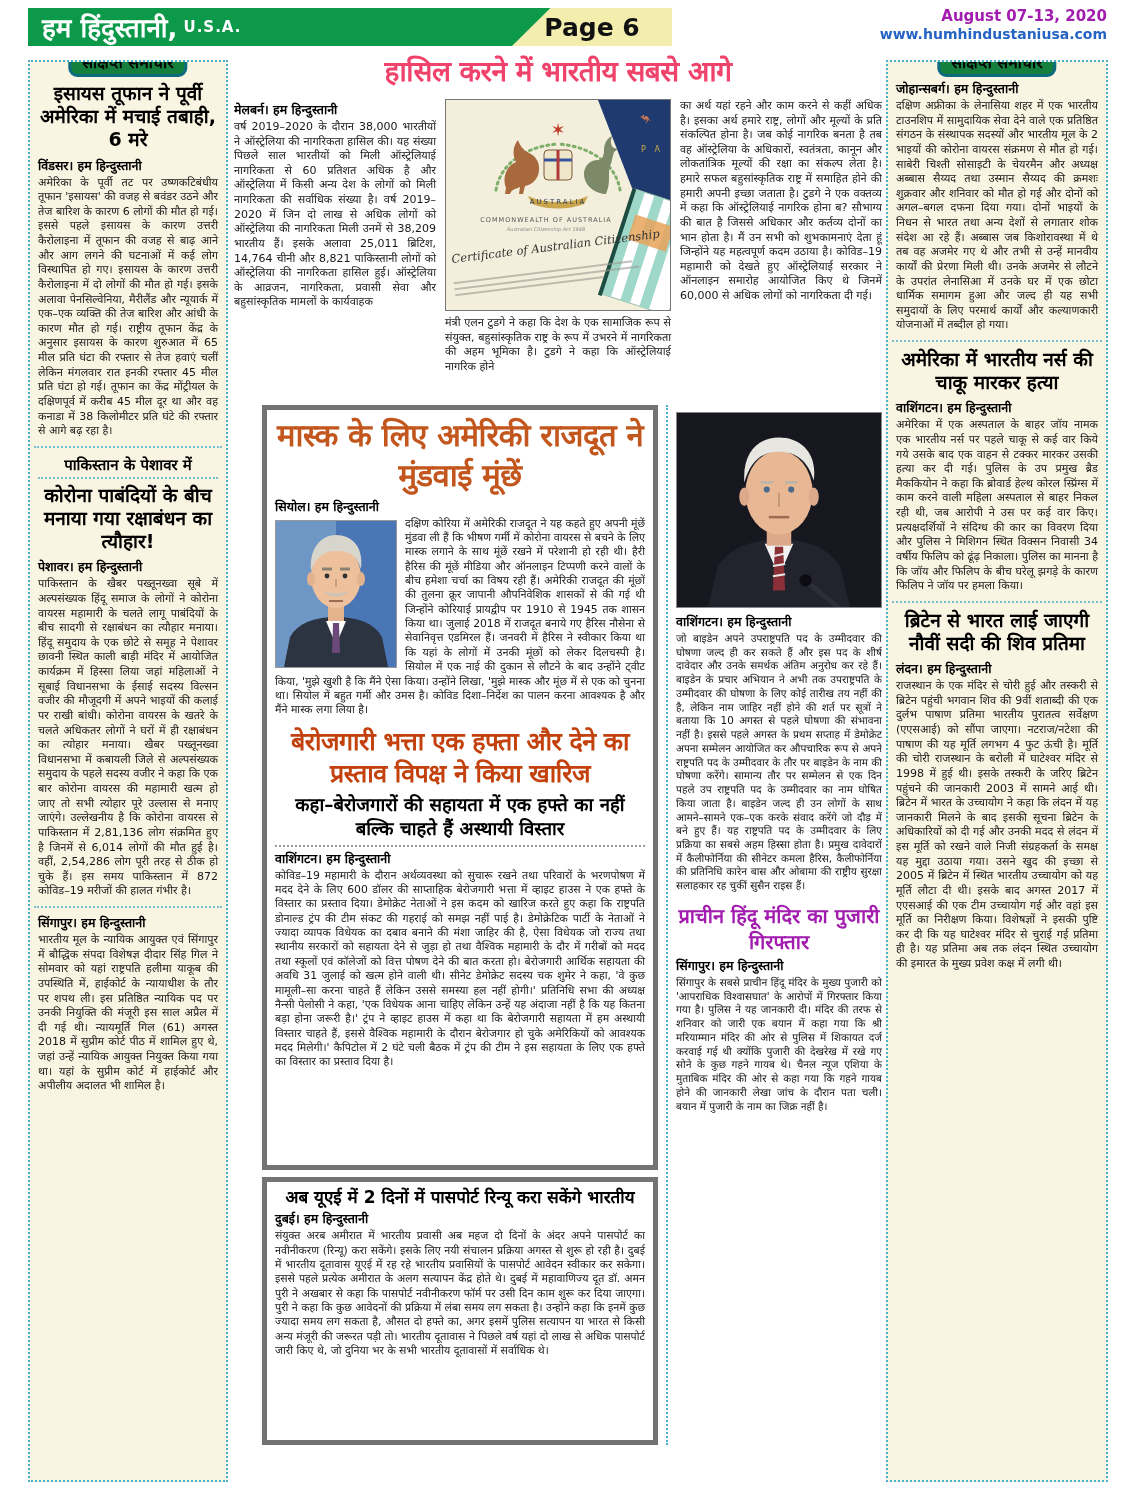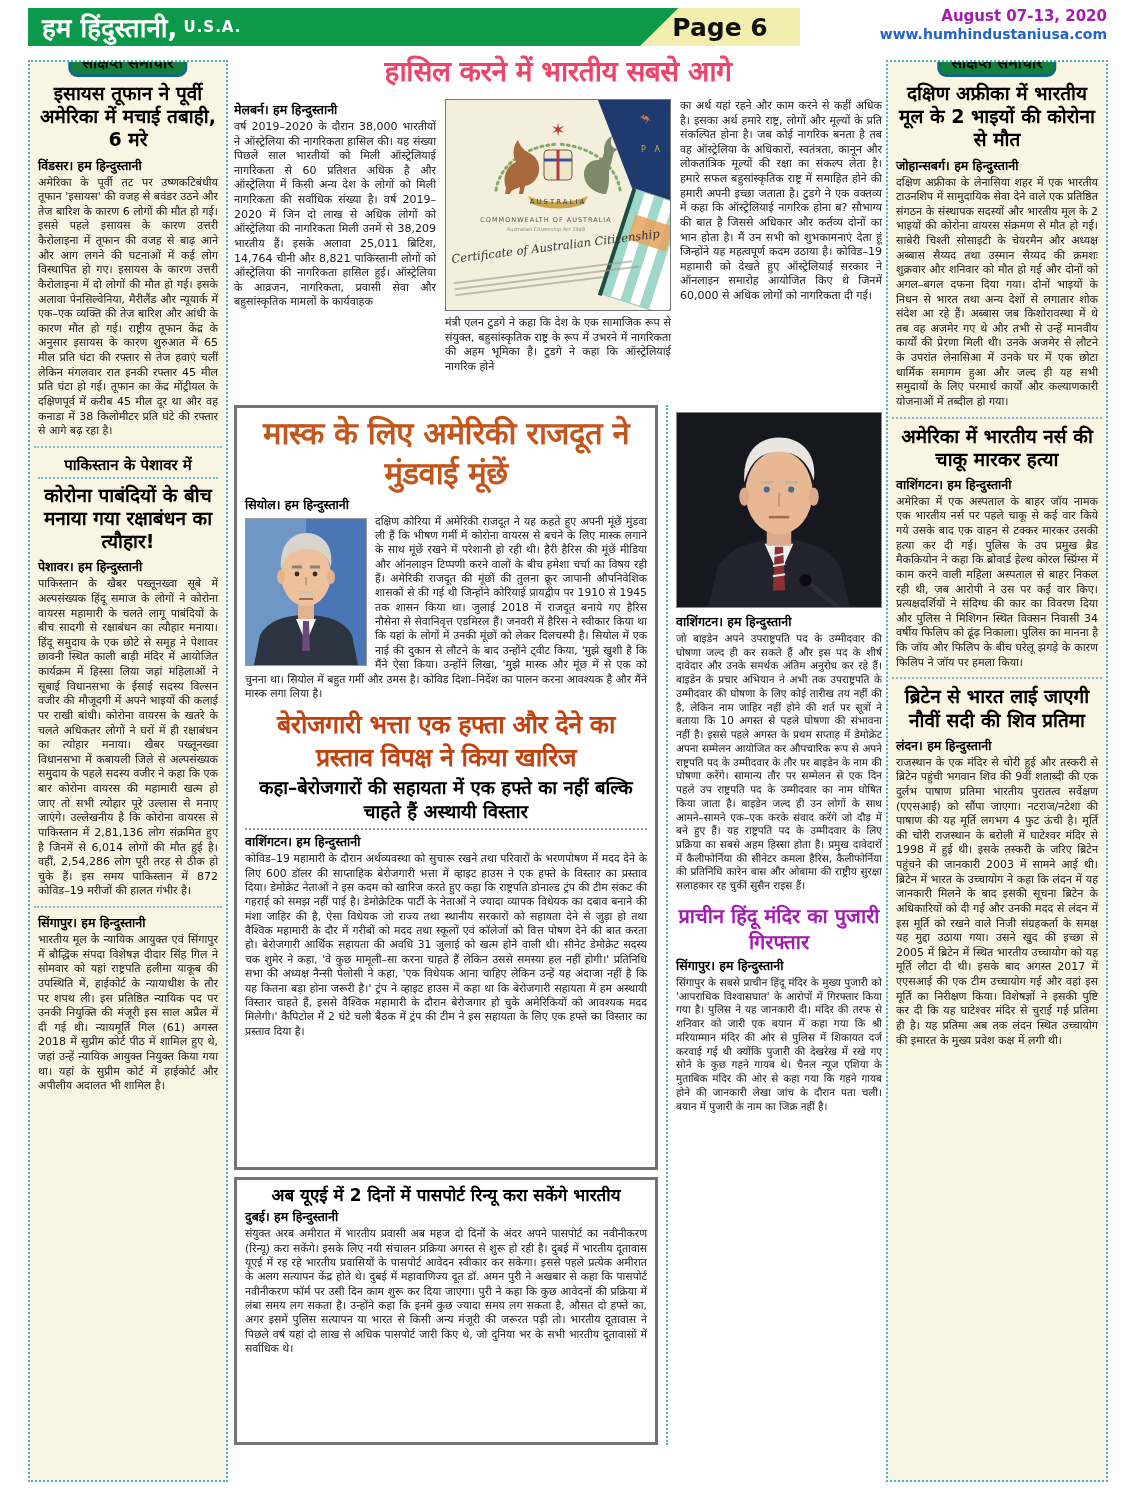--- a/index.html
+++ b/index.html
@@ -1,20 +1,20 @@
 <!DOCTYPE html>
 <html lang="hi"><head>
 <meta charset="utf-8">
 <style>
   * { margin:0; padding:0; box-sizing:border-box; }
   body { background:#e8e8e8; font-family:"DejaVu Sans", sans-serif; }
   .page { position:relative; width:1135px; height:1491px; background:#ffffff; margin:0 auto; overflow:hidden; }
 
   
-  .masthead-bar { position:absolute; left:28px; top:8px; width:772px; height:38px;
+  .masthead-bar { position:absolute; left:28px; top:8px; width:644px; height:38px;
     background:#0c9a4a; display:flex; align-items:center; }
   .masthead-title { color:#ffffff; font-weight:bold; font-size:26px; padding-left:14px; white-space:nowrap; }
   .masthead-usa { color:#ffffff; font-weight:bold; font-size:15px; margin-left:6px; letter-spacing:1px; }
   .page-flag { position:absolute; right:0; top:0; bottom:0; width:160px; background:#f3edae;
     clip-path:polygon(24% 0, 100% 0, 100% 100%, 0% 100%);
     display:flex; align-items:center; justify-content:center; }
   .page-flag span { font-weight:bold; font-size:25px; color:#111; }
   .header-meta { position:absolute; right:28px; top:6px; text-align:right; line-height:1.25; }
   .header-date { color:#a21caf; font-weight:bold; font-size:15px; }
   .header-url { color:#2563c4; font-weight:bold; font-size:14px; text-decoration:none; display:block; }
@@ -39,21 +39,21 @@
   .lead-headline { color:#f0436b; font-weight:bold; font-size:28px; line-height:1.32; text-align:center; letter-spacing:-0.5px; }
   .lead-row { display:flex; gap:9px; margin-top:8px; height:298px; overflow:hidden; }
   .lead-col1 { width:202px; flex:0 0 202px; }
   .lead-col2 { width:226px; flex:0 0 226px; }
   .lead-col3 { flex:1; }
   .cert-frame { width:226px; height:212px; border:1px solid #777; background:#f4efdc; }
   .lead-col2 .body-text { margin-top:5px; }
 
   .content-row { display:flex; gap:8px; margin-top:8px; height:1040px; }
   .center-left { flex:0 0 424px; width:424px; display:flex; flex-direction:column; gap:7px; }
-  .green-box { border:3px solid #737373; background:#fff; padding:5px 8px; overflow:hidden; }
+  .green-box { border:5px solid #737373; background:#fff; padding:5px 8px; overflow:hidden;margin-left:28px; }
   .green-box.boxA { flex:0 0 765px; }
   .green-box.boxB { flex:1; }
   .mask-headline { color:#c2561d; font-weight:bold; font-size:31px; line-height:1.3; text-align:center; letter-spacing:-0.5px; }
   .photo-float { float:left; width:122px; height:148px; border:1px solid #999; margin:3px 8px 2px 0; }
   .jobless-headline { color:#c2410c; font-weight:bold; font-size:25px; line-height:1.3; text-align:center; letter-spacing:-0.5px; margin-top:8px; }
   .jobless-subhead { color:#000; font-weight:bold; font-size:18.5px; line-height:1.3; text-align:center; margin-top:2px; }
   .dot-rule { border-top:2px dotted #999; margin:4px 0 3px; }
   .passport-headline { color:#000; font-weight:bold; font-size:17px; line-height:1.25; text-align:center; }
   .center-right { flex:1; border-left:2px dotted #49b0cf; padding-left:8px; overflow:hidden; }
   .biden-headline { color:#000; font-weight:bold; font-size:21px; line-height:1.35; text-align:center; margin-top:2px; }
@@ -242,21 +242,20 @@
         <div class="dateline">सिंगापुर। हम हिन्दुस्तानी</div>
         <div class="small-body">सिंगापुर के सबसे प्राचीन हिंदू मंदिर के मुख्य पुजारी को 'आपराधिक विश्वासघात' के आरोपों में गिरफ्तार किया गया है। पुलिस ने यह जानकारी दी। मंदिर की तरफ से शनिवार को जारी एक बयान में कहा गया कि श्री मरियाम्मान मंदिर की ओर से पुलिस में शिकायत दर्ज करवाई गई थी क्योंकि पुजारी की देखरेख में रखे गए सोने के कुछ गहने गायब थे। चैनल न्यूज एशिया के मुताबिक मंदिर की ओर से कहा गया कि गहने गायब होने की जानकारी लेखा जांच के दौरान पता चली। बयान में पुजारी के नाम का जिक्र नहीं है।</div>
       </div>
     </div>
   </div>
 
   <div class="side-col right">
     <div class="col-tab">संक्षिप्त समाचार</div>
 
     <div>
-      <div class="brief-headline">दक्षिण अफ्रीका में भारतीय मूल के 2 भाइयों की कोरोना से मौत</div>
       <div class="dateline">जोहान्सबर्ग। हम हिन्दुस्तानी</div>
       <div class="body-text">दक्षिण अफ्रीका के लेनासिया शहर में एक भारतीय टाउनशिप में सामुदायिक सेवा देने वाले एक प्रतिष्ठित संगठन के संस्थापक सदस्यों और भारतीय मूल के 2 भाइयों की कोरोना वायरस संक्रमण से मौत हो गई। साबेरी चिश्ती सोसाइटी के चेयरमैन और अध्यक्ष अब्बास सैय्यद तथा उस्मान सैय्यद की क्रमशः शुक्रवार और शनिवार को मौत हो गई और दोनों को अगल–बगल दफना दिया गया। दोनों भाइयों के निधन से भारत तथा अन्य देशों से लगातार शोक संदेश आ रहे हैं। अब्बास जब किशोरावस्था में थे तब वह अजमेर गए थे और तभी से उन्हें मानवीय कार्यों की प्रेरणा मिली थी। उनके अजमेर से लौटने के उपरांत लेनासिआ में उनके घर में एक छोटा धार्मिक समागम हुआ और जल्द ही यह सभी समुदायों के लिए परमार्थ कार्यों और कल्याणकारी योजनाओं में तब्दील हो गया।</div>
     </div>
 
     <div class="sep"></div>
 
     <div>
       <div class="brief-headline">अमेरिका में भारतीय नर्स की चाकू मारकर हत्या</div>
       <div class="dateline">वाशिंगटन। हम हिन्दुस्तानी</div>
       <div class="body-text">अमेरिका में एक अस्पताल के बाहर जॉय नामक एक भारतीय नर्स पर पहले चाकू से कई वार किये गये उसके बाद एक वाहन से टक्कर मारकर उसकी हत्या कर दी गई। पुलिस के उप प्रमुख ब्रैड मैककियोन ने कहा कि ब्रोवार्ड हेल्थ कोरल स्प्रिंग्स में काम करने वाली महिला अस्पताल से बाहर निकल रही थी, जब आरोपी ने उस पर कई वार किए। प्रत्यक्षदर्शियों ने संदिग्ध की कार का विवरण दिया और पुलिस ने मिशिगन स्थित विक्सन निवासी 34 वर्षीय फिलिप को ढूंढ़ निकाला। पुलिस का मानना है कि जॉय और फिलिप के बीच घरेलू झगड़े के कारण फिलिप ने जॉय पर हमला किया।</div>

